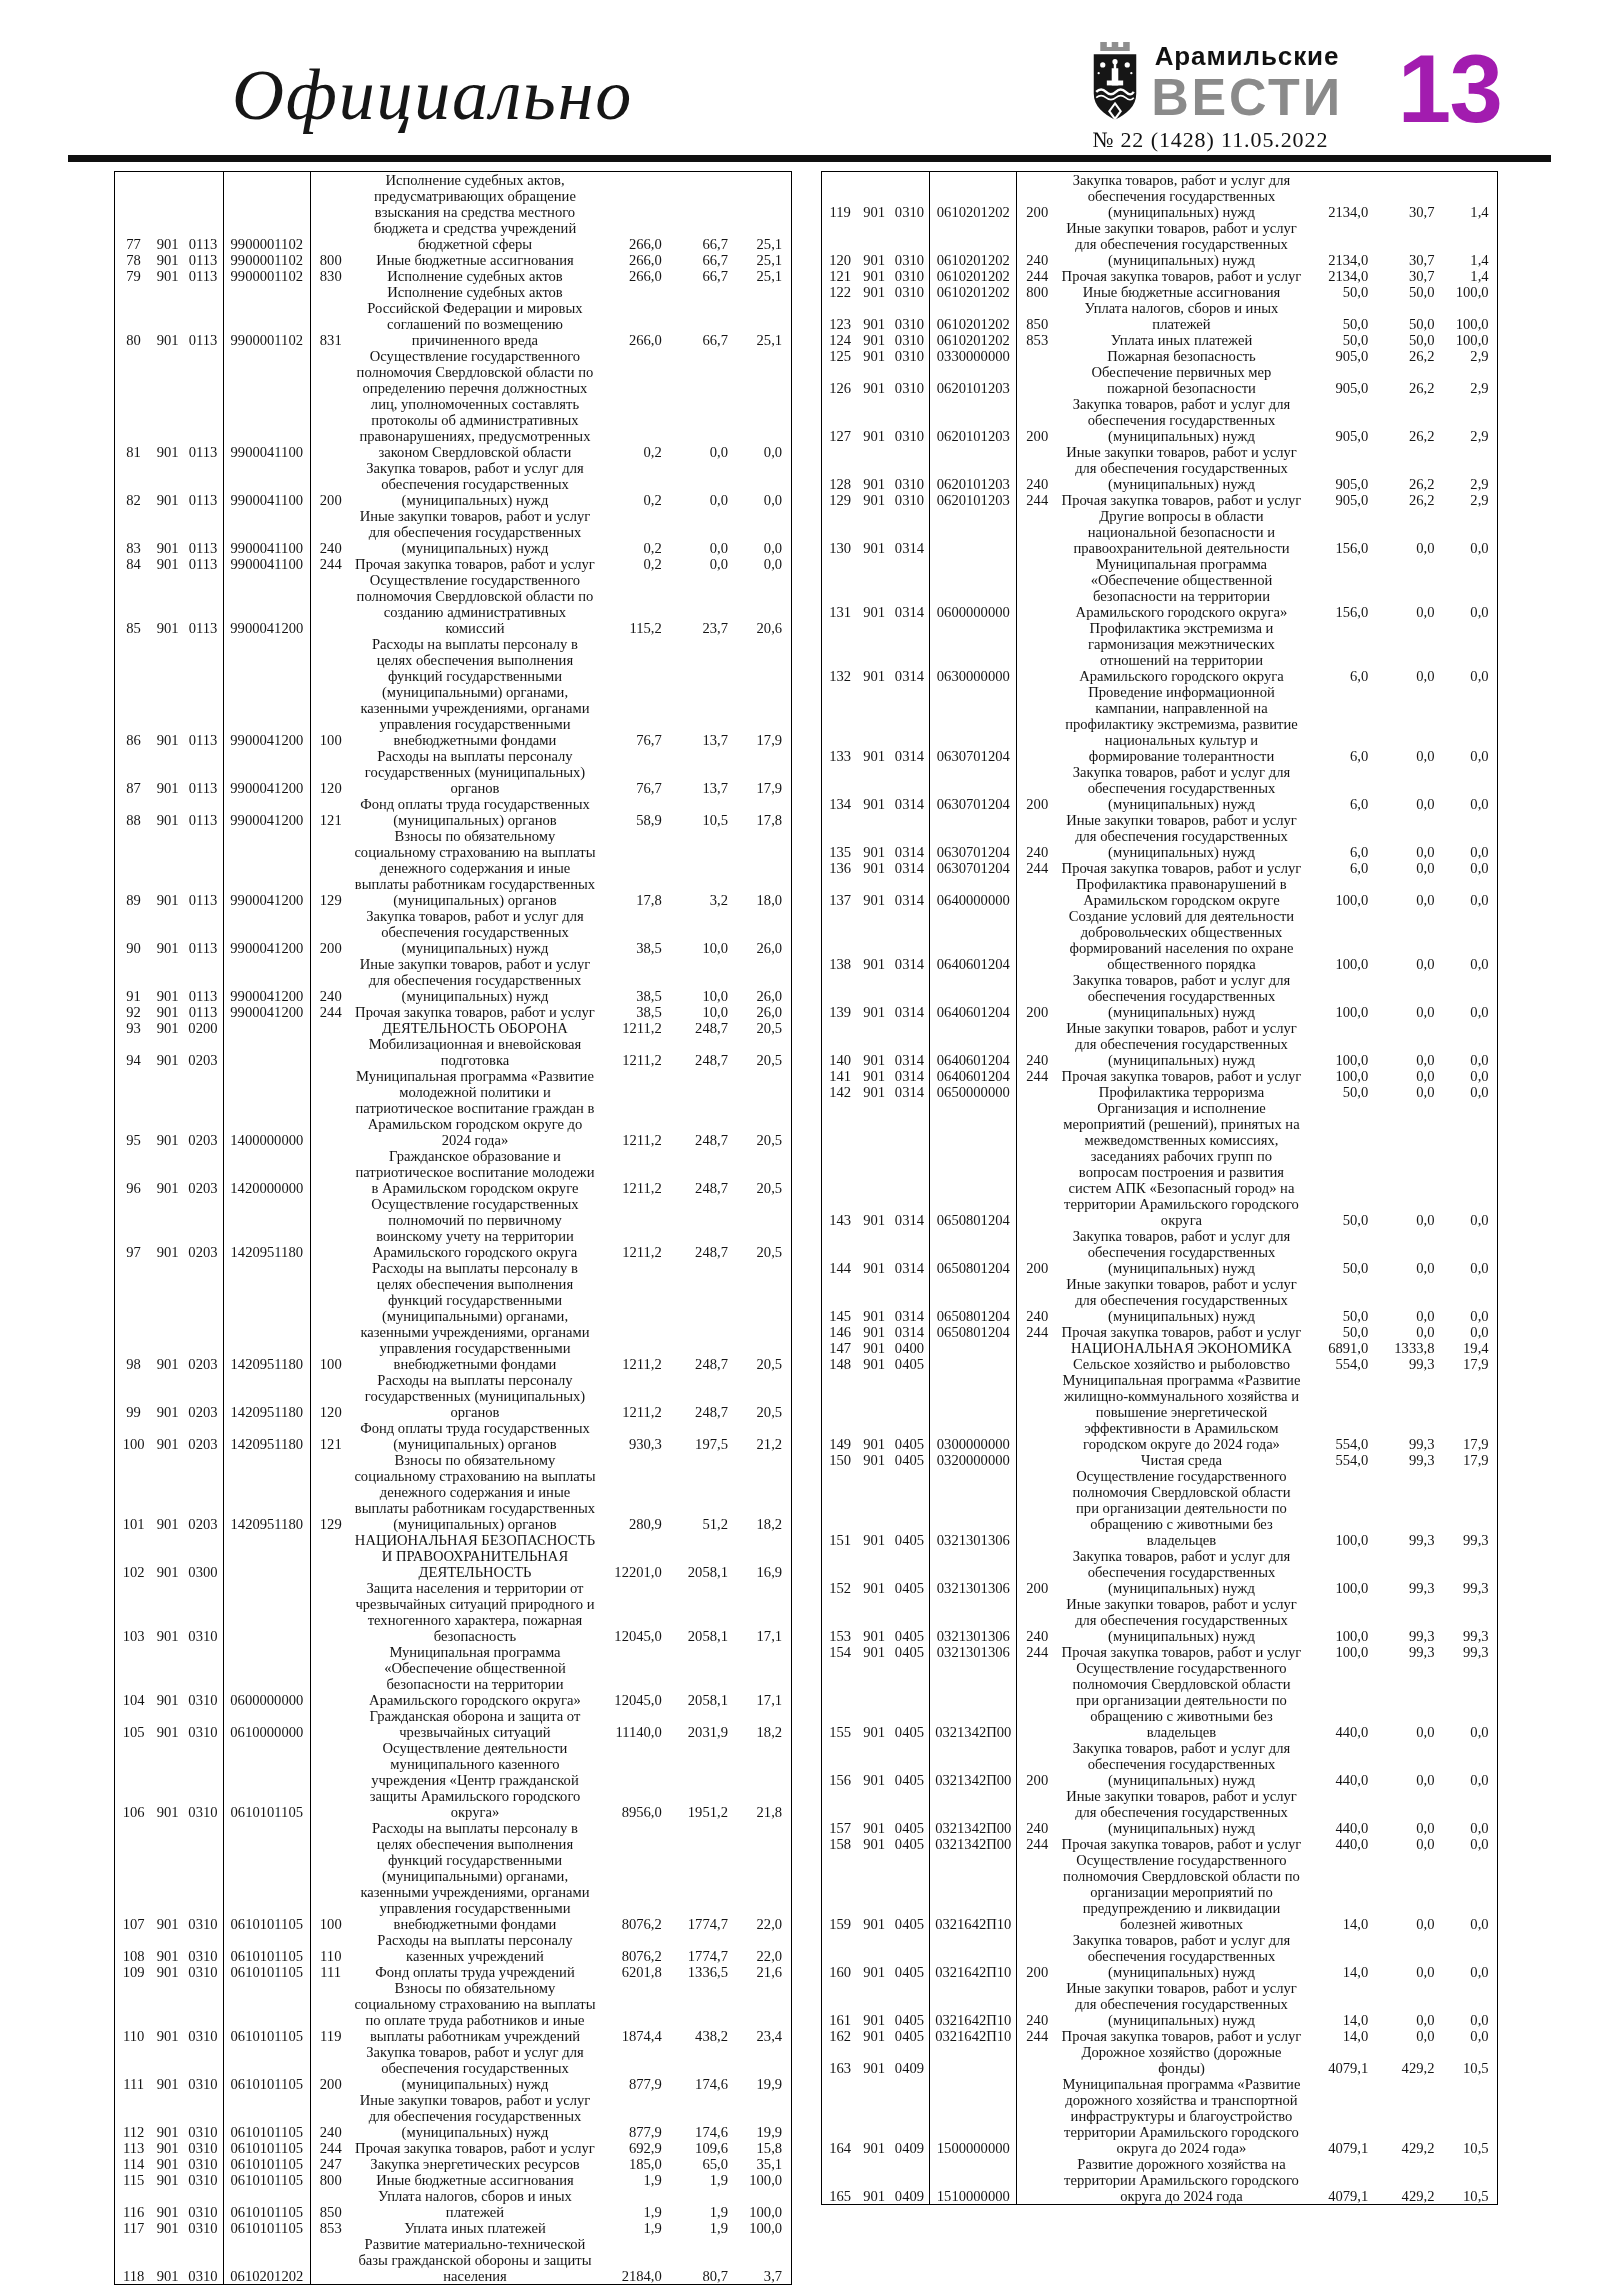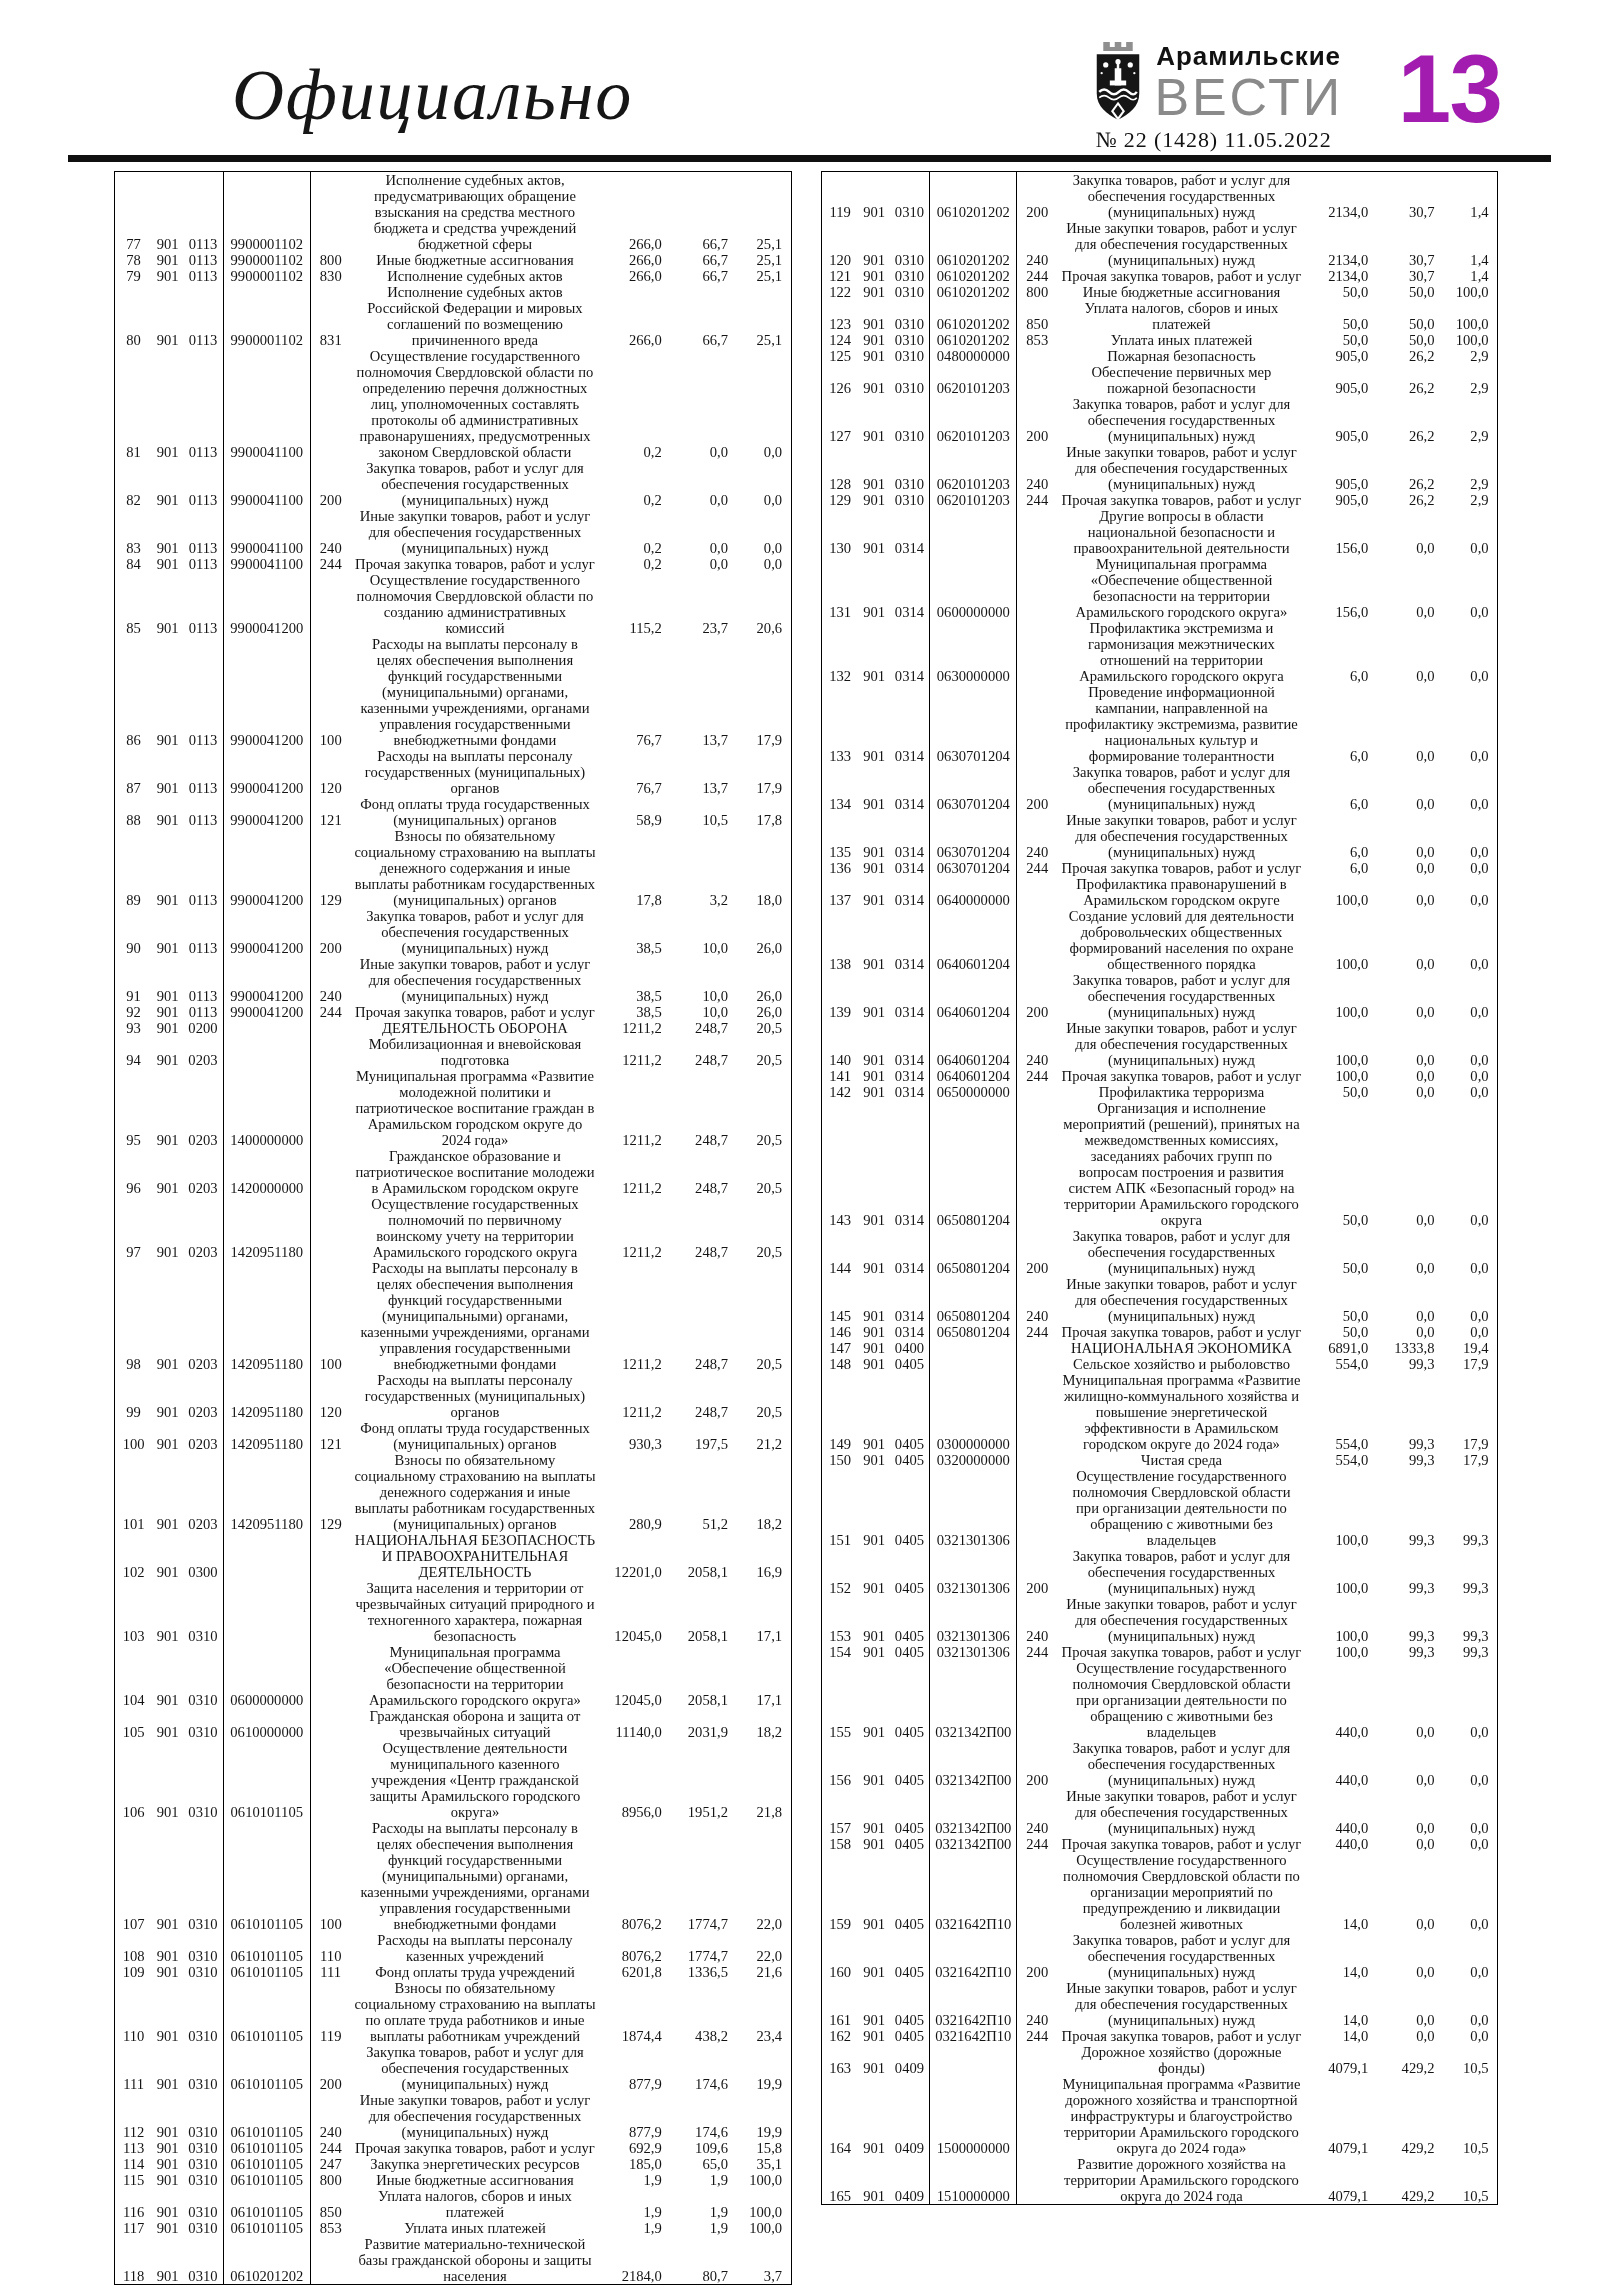--- a/index.html
+++ b/index.html
@@ -35,21 +35,21 @@
   .masthead{display:flex;flex-direction:column;align-items:flex-start;margin-bottom:1.8px;}
   .masthead-top{display:flex;align-items:flex-end;gap:13px;}
   .emblem{display:block;}
   .brand{display:flex;flex-direction:column;align-items:center;line-height:1;}
   .brand-top{
     font-family:"Liberation Sans", sans-serif;
     font-weight:bold;font-size:26px;color:#111;letter-spacing:0.9px;
   }
   .brand-bottom{
     font-family:"Liberation Sans", sans-serif;
-    font-weight:normal;font-size:52px;color:#8a8a8a;letter-spacing:2.8px;
+    font-weight:bold;font-size:52px;color:#8a8a8a;letter-spacing:2.8px;
     margin-top:1.8px;
   }
   .issue-line{
     font-family:"Liberation Serif", serif;
     font-size:22px;color:#111;margin-top:4px;letter-spacing:0.9px;
   }
   .page-number{
     font-family:"Liberation Sans", sans-serif;
     font-weight:bold;font-size:96px;line-height:0.78;
     margin-left:55px;margin-bottom:28px;color:#a21caf;letter-spacing:-1.8px;
@@ -1523,21 +1523,21 @@
           <div class="cell c-line">
             <div class="cv">125</div>
           </div>
           <div class="cell c-grbs">
             <div class="cv">901</div>
           </div>
           <div class="cell c-section">
             <div class="cv">0310</div>
           </div>
           <div class="cell c-target">
-            <div class="cv">0480000000</div>
+            <div class="cv">0330000000</div>
           </div>
           <div class="cell c-type">
             <div class="cv"></div>
           </div>
           <div class="cell c-name">
             <div class="cv">Пожарная безопасность</div>
           </div>
           <div class="cell c-plan">
             <div class="cv">905,0</div>
           </div>

